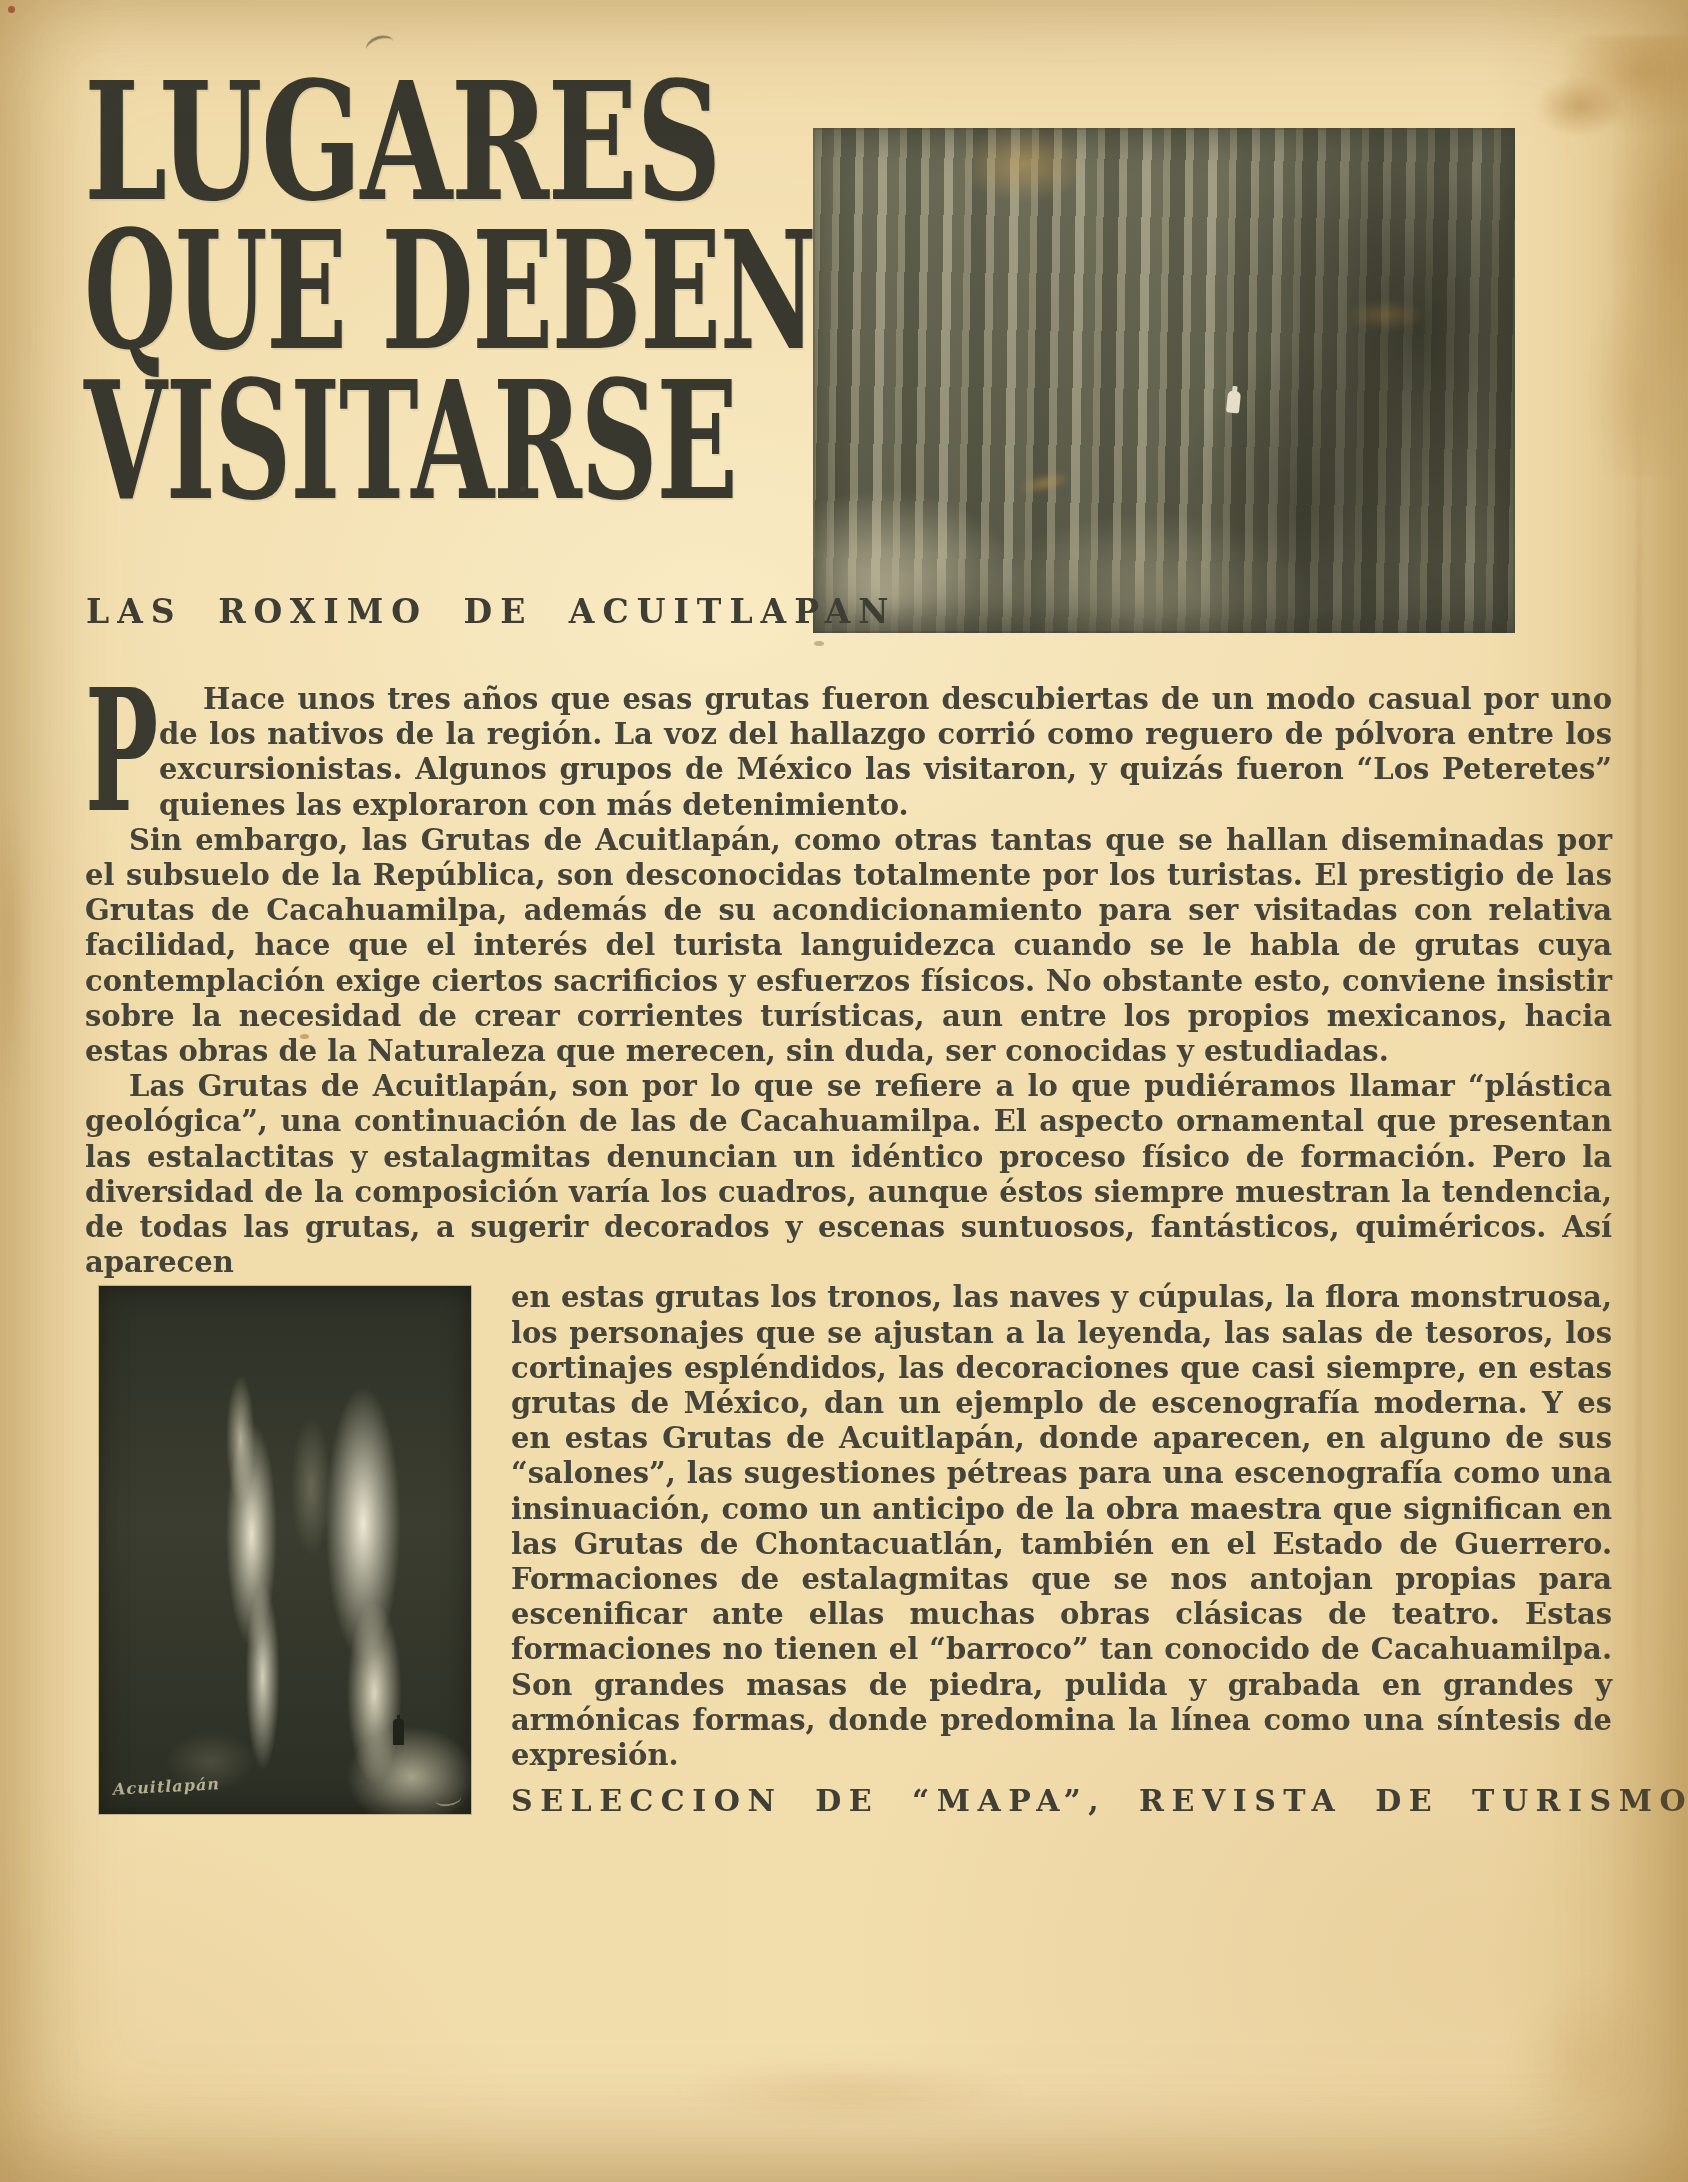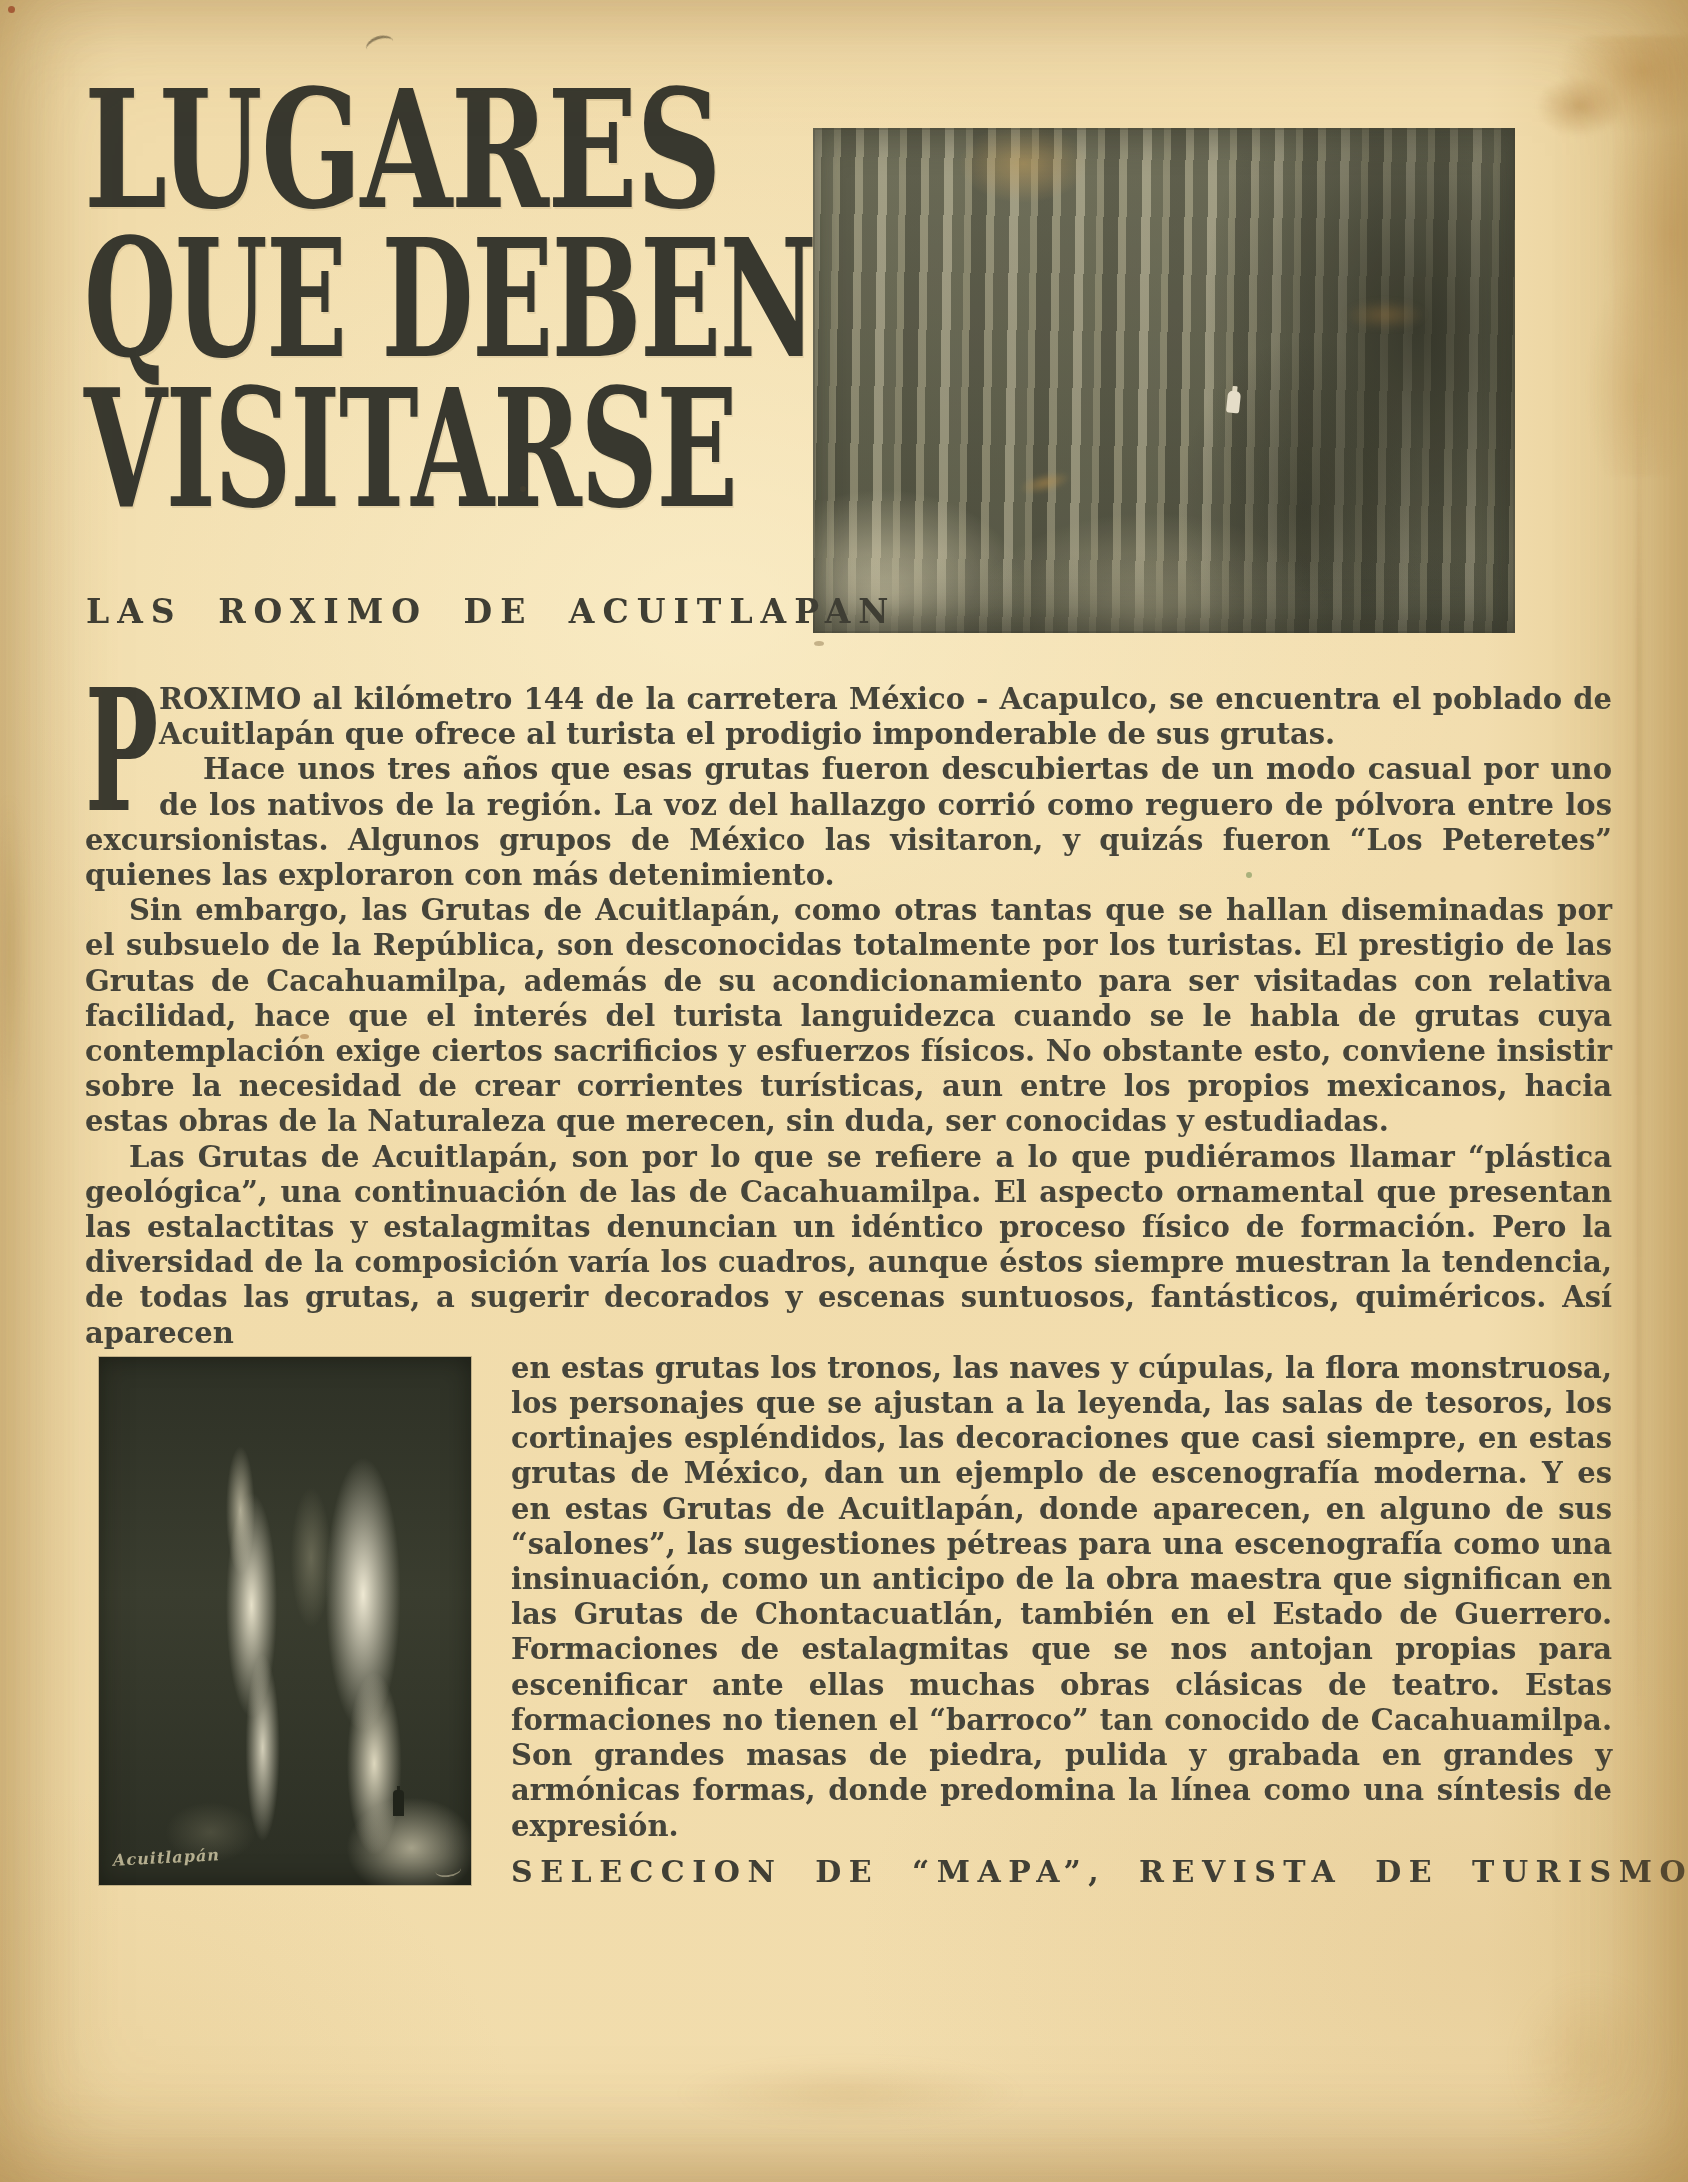--- a/index.html
+++ b/index.html
@@ -16,21 +16,21 @@
   .page::after{
     content:"";position:absolute;inset:0;pointer-events:none;
     box-shadow:
       inset 0 0 130px rgba(148,106,44,.26),
       inset -46px 0 90px rgba(148,106,44,.20),
       inset 0 -34px 80px rgba(148,106,44,.16),
       inset 26px 0 60px rgba(148,106,44,.12);
   }
 
   
-  .title{position:absolute;left:84px;top:8px;width:700px;height:560px;color:#38382f;margin:0;text-decoration:underline;}
+  .title{position:absolute;left:84px;top:0;width:700px;height:560px;color:#38382f;margin:0;text-decoration:underline;}
   .t{position:absolute;left:0;display:block;font-weight:bold;font-size:162px;line-height:1;
      letter-spacing:-2px;transform-origin:left top;white-space:nowrap;
      text-shadow:2px 2px 0 rgba(120,100,55,.12);}
   .t1{top:61px;transform:scaleX(.73);}
   .t2{top:210px;transform:scaleX(.655);}
   .t3{top:360px;transform:scaleX(.66);}
 
   
   .heading{position:absolute;left:86px;top:592px;margin:0;color:#3f3e34;
     font-size:33px;font-weight:bold;letter-spacing:8px;word-spacing:16px;white-space:nowrap;}
@@ -140,21 +140,20 @@
 
   <div class="photo-top">
     <i class="figure"></i>
   </div>
 
   <h2 class="heading">LAS ROXIMO DE ACUITLAPAN</h2>
 
   <div class="article">
     <div class="pgroup">
       <span class="dropcap">P</span>
-      <p class="p">ROXIMO al kilómetro 144 de la carretera México - Acapulco, se encuentra el poblado de Acuitlapán que ofrece al turista el prodigio imponderable de sus grutas.</p>
       <p class="p ind">Hace unos tres años que esas grutas fueron descubiertas de un modo casual por uno de los nativos de la región. La voz del hallazgo corrió como reguero de pólvora entre los excursionistas. Algunos grupos de México las visitaron, y quizás fueron “Los Peteretes” quienes las exploraron con más detenimiento.</p>
     </div>
     <p class="p ind">Sin embargo, las Grutas de Acuitlapán, como otras tantas que se hallan diseminadas por el subsuelo de la República, son desconocidas totalmente por los turistas. El prestigio de las Grutas de Cacahuamilpa, además de su acondicionamiento para ser visitadas con relativa facilidad, hace que el interés del turista languidezca cuando se le habla de grutas cuya contemplación exige ciertos sacrificios y esfuerzos físicos. No obstante esto, conviene insistir sobre la necesidad de crear corrientes turísticas, aun entre los propios mexicanos, hacia estas obras de la Naturaleza que merecen, sin duda, ser conocidas y estudiadas.</p>
     <p class="p ind">Las Grutas de Acuitlapán, son por lo que se refiere a lo que pudiéramos llamar “plástica geológica”, una continuación de las de Cacahuamilpa. El aspecto ornamental que presentan las estalactitas y estalagmitas denuncian un idéntico proceso físico de formación. Pero la diversidad de la composición varía los cuadros, aunque éstos siempre muestran la tendencia, de todas las grutas, a sugerir decorados y escenas suntuosos, fantásticos, quiméricos. Así aparecen</p>
 
     <div class="wrap">
       <figure class="photo-bottom">
         <i class="fig2"></i>
         <span class="sig">Acuitlapán</span>
         <i class="scribble"></i>

